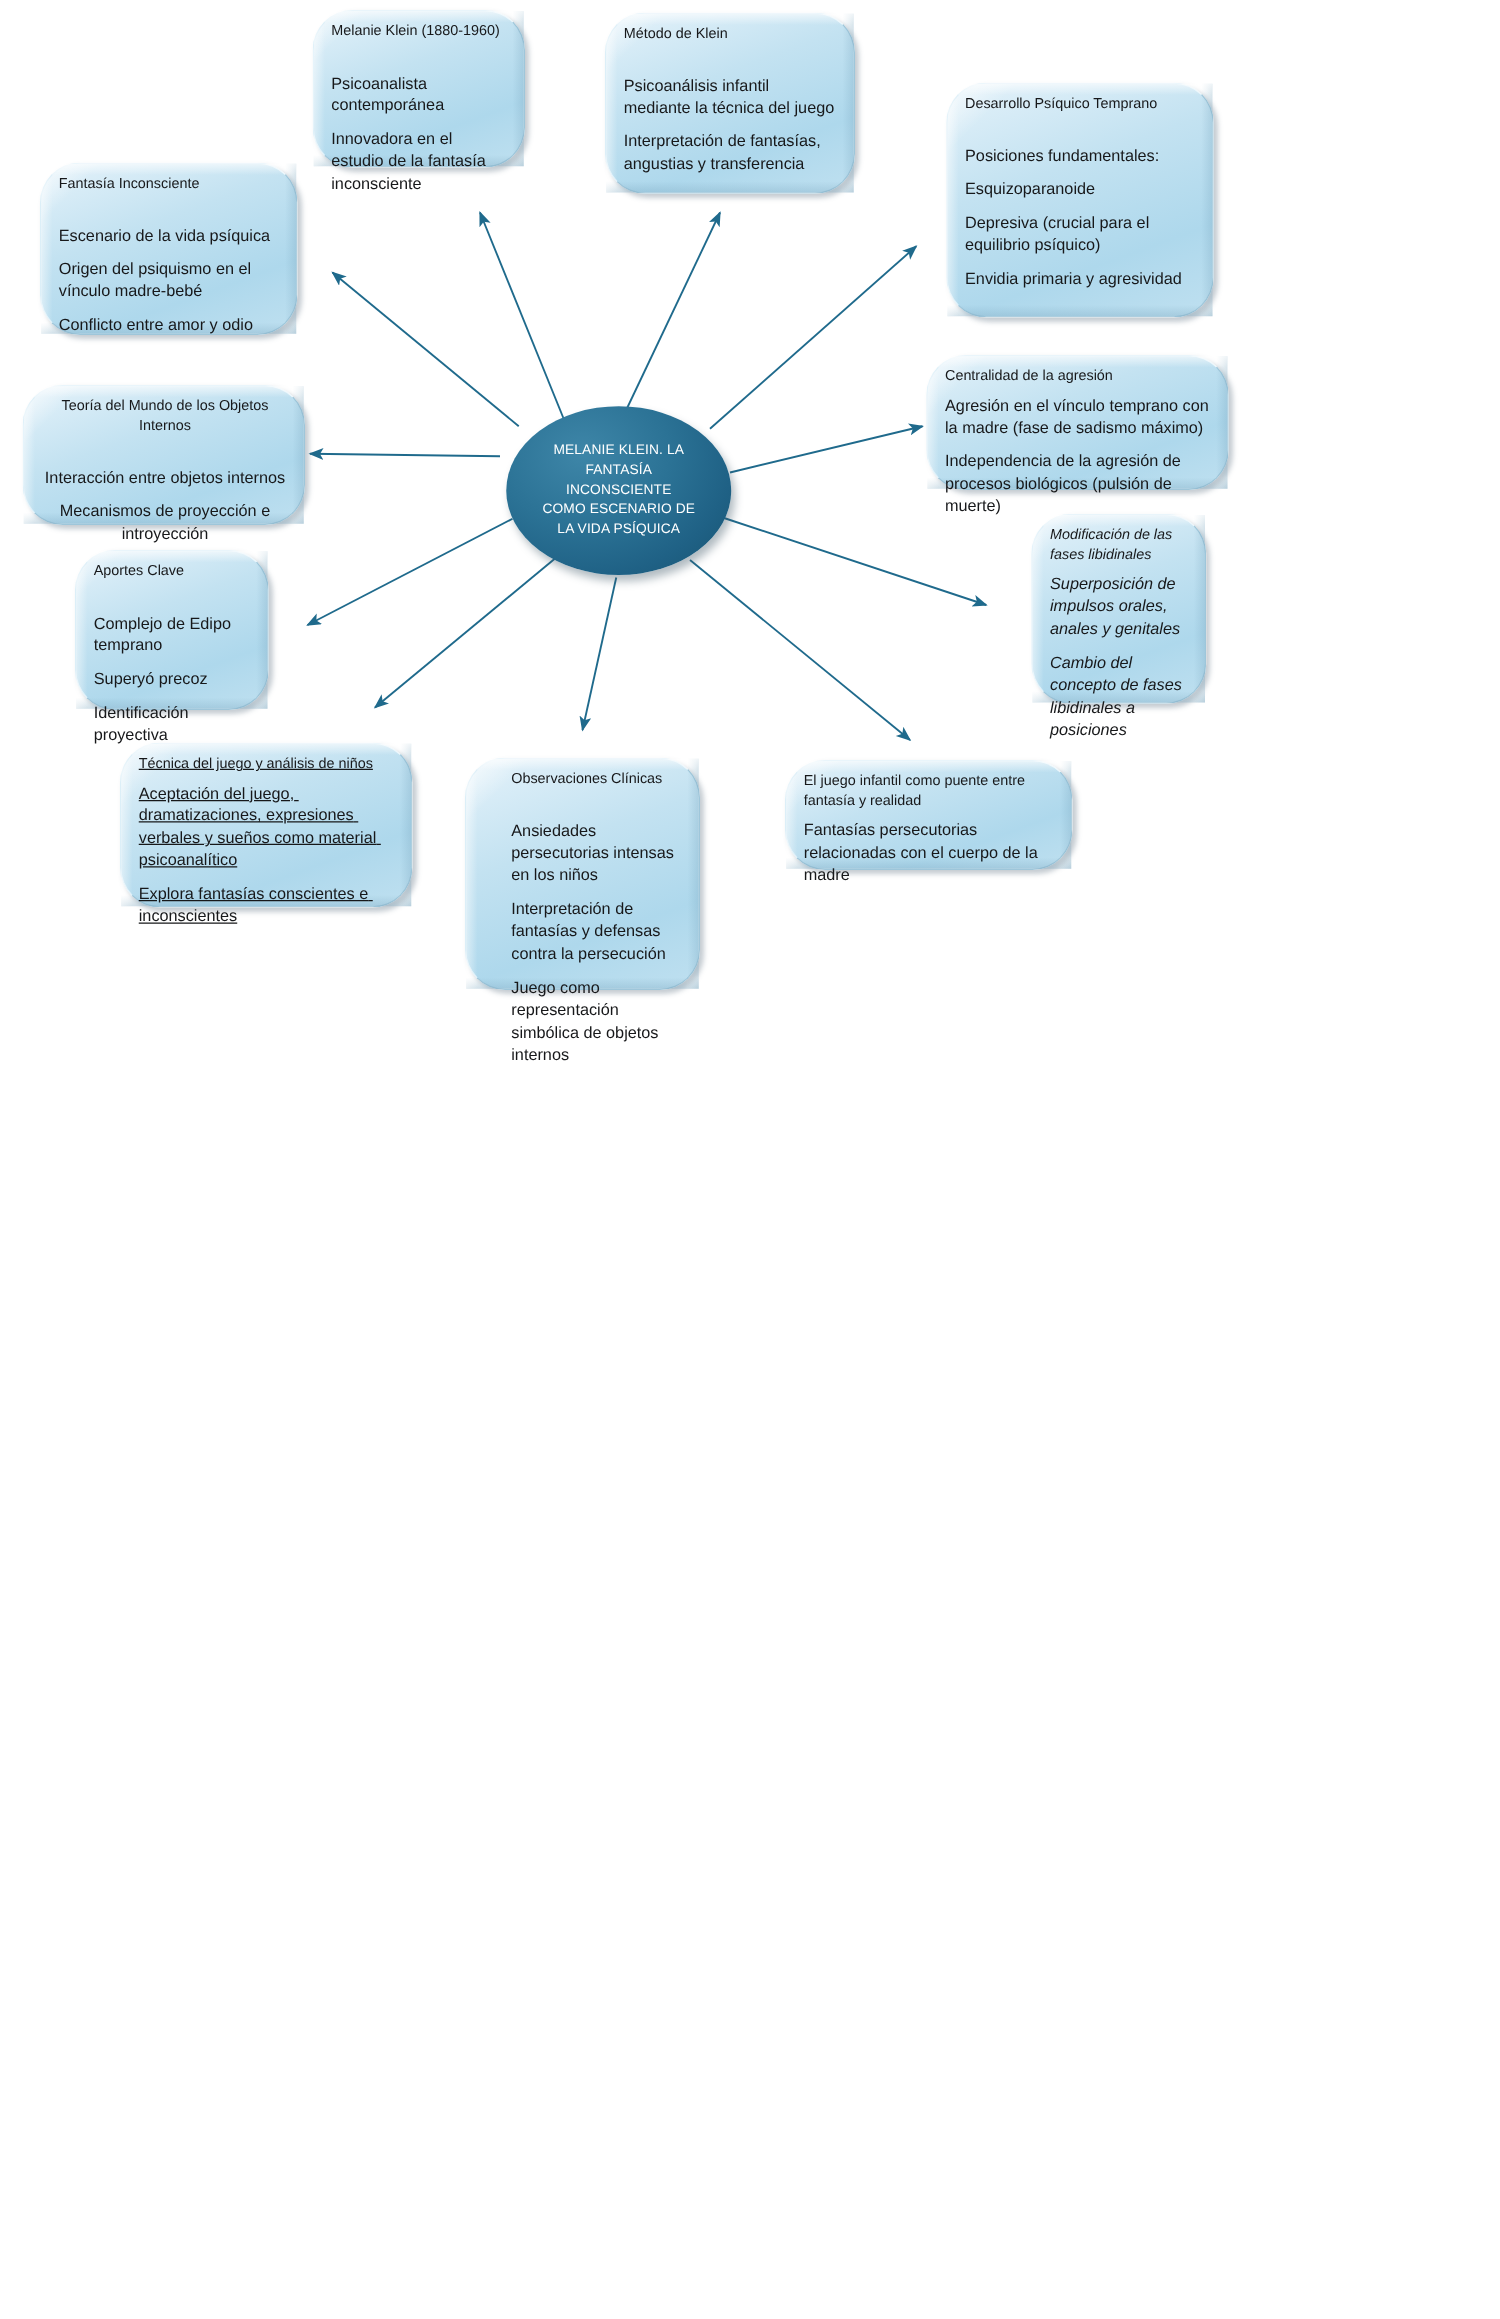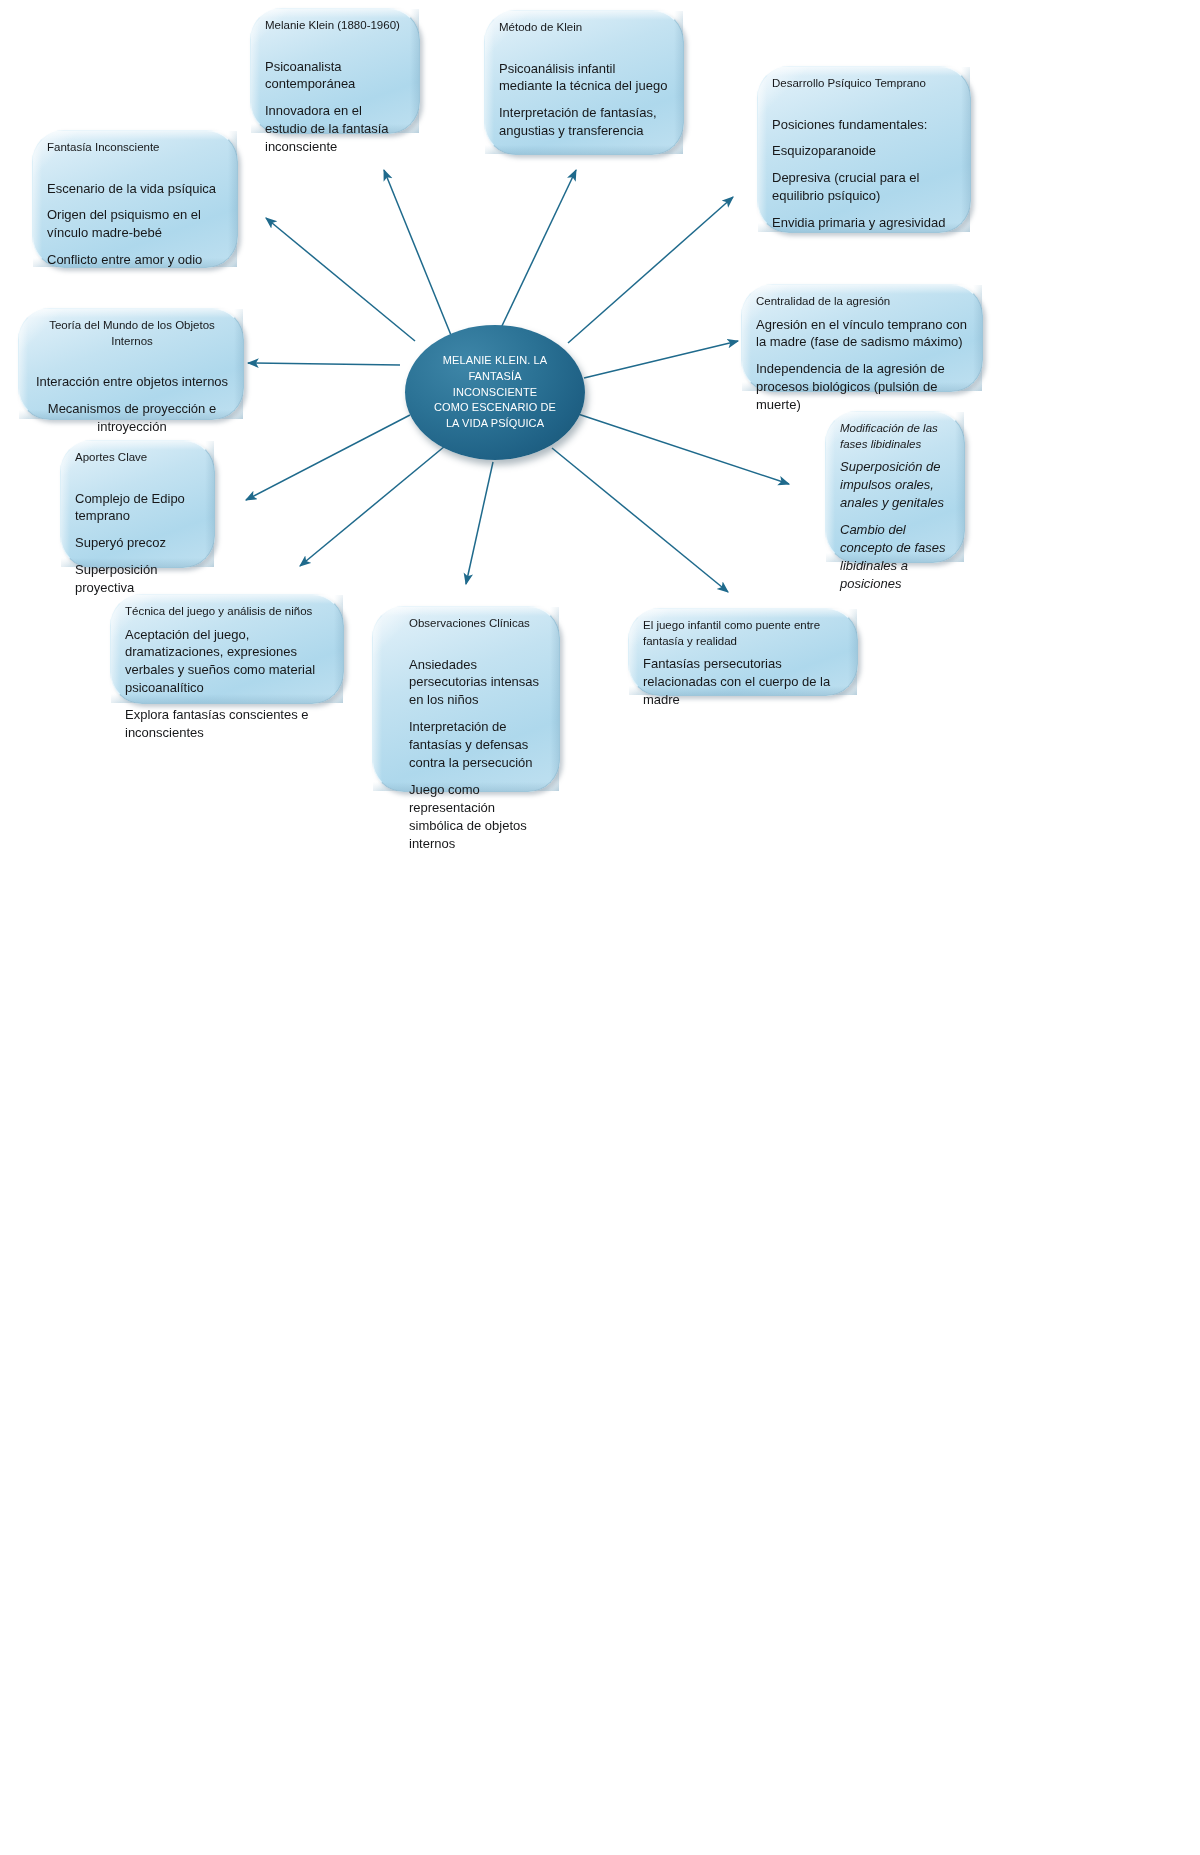--- a/index.html
+++ b/index.html
@@ -139,21 +139,21 @@
     <p class="node-line">Innovadora en el estudio de la fantasía inconsciente</p>
   </div>
 
   <div class="node" style="left:484px; top:10px; width:200px; height:145px;">
     <p class="node-title">Método de Klein</p>
     <div class="spacer-gap"></div>
     <p class="node-line">Psicoanálisis infantil mediante la técnica del juego</p>
     <p class="node-line">Interpretación de fantasías, angustias y transferencia</p>
   </div>
 
-  <div class="node" style="left:757px; top:66px; width:214px; height:167px;">
+  <div class="node" style="left:757px; top:66px; width:214px; height:188px;">
     <p class="node-title">Desarrollo Psíquico Temprano</p>
     <div class="spacer-gap"></div>
     <p class="node-line">Posiciones fundamentales:</p>
     <p class="node-line">Esquizoparanoide</p>
     <p class="node-line">Depresiva (crucial para el equilibrio psíquico)</p>
     <p class="node-line">Envidia primaria y agresividad</p>
   </div>
 
   <div class="node" style="left:741px; top:284px; width:242px; height:108px;">
     <p class="node-title">Centralidad de la agresión</p>
@@ -173,32 +173,32 @@
   </div>
 
   <div class="node" style="left:372px; top:606px; width:188px; height:186px;padding-left:36px;">
     <p class="node-title">Observaciones Clínicas</p>
     <div class="spacer-gap"></div>
     <p class="node-line">Ansiedades persecutorias intensas en los niños</p>
     <p class="node-line">Interpretación de fantasías y defensas contra la persecución</p>
     <p class="node-line">Juego como representación simbólica de objetos internos</p>
   </div>
 
-  <div class="node" style="left:110px; top:594px; width:234px; height:110px;">
+  <div class="node" style="left:96px; top:594px; width:234px; height:132px;text-decoration:underline;">
     <p class="node-title">Técnica del juego y análisis de niños</p>
     <p class="node-line">Aceptación del juego, dramatizaciones, expresiones verbales y sueños como material psicoanalítico</p>
     <p class="node-line">Explora fantasías conscientes e inconscientes</p>
   </div>
 
   <div class="node" style="left:60px; top:440px; width:155px; height:128px;">
     <p class="node-title">Aportes Clave</p>
     <div class="spacer-gap"></div>
     <p class="node-line">Complejo de Edipo temprano</p>
     <p class="node-line">Superyó precoz</p>
-    <p class="node-line">Superposición proyectiva</p>
+    <p class="node-line">Identificación proyectiva</p>
   </div>
 
   <div class="node" style="left:18px; top:308px; width:226px; height:112px;text-align:center;">
     <p class="node-title">Teoría del Mundo de los Objetos Internos</p>
     <div class="spacer-gap"></div>
     <p class="node-line">Interacción entre objetos internos</p>
     <p class="node-line">Mecanismos de proyección e introyección</p>
   </div>
 
   <div class="node" style="left:32px; top:130px; width:206px; height:138px;">

